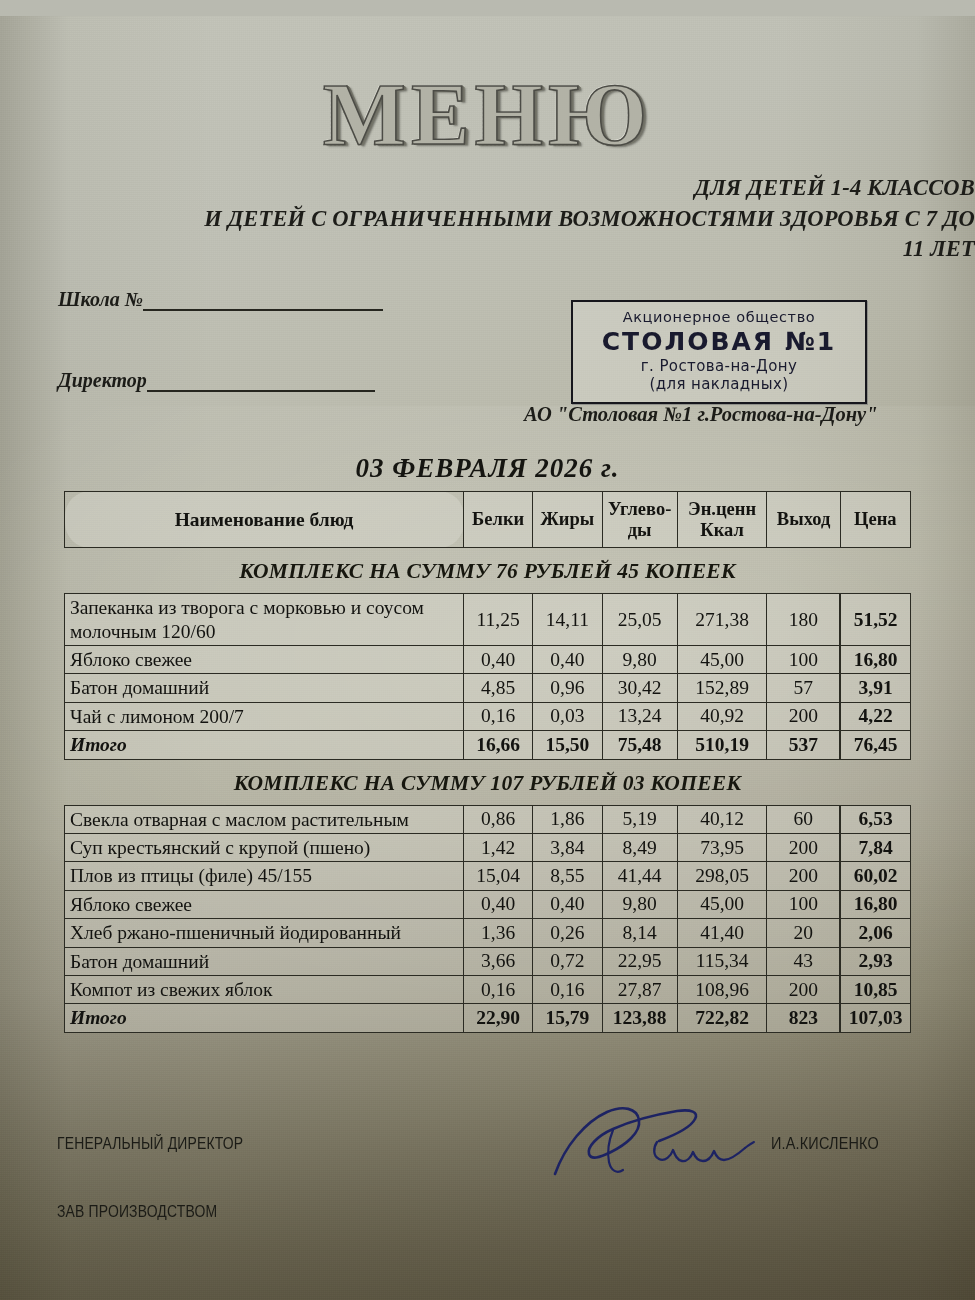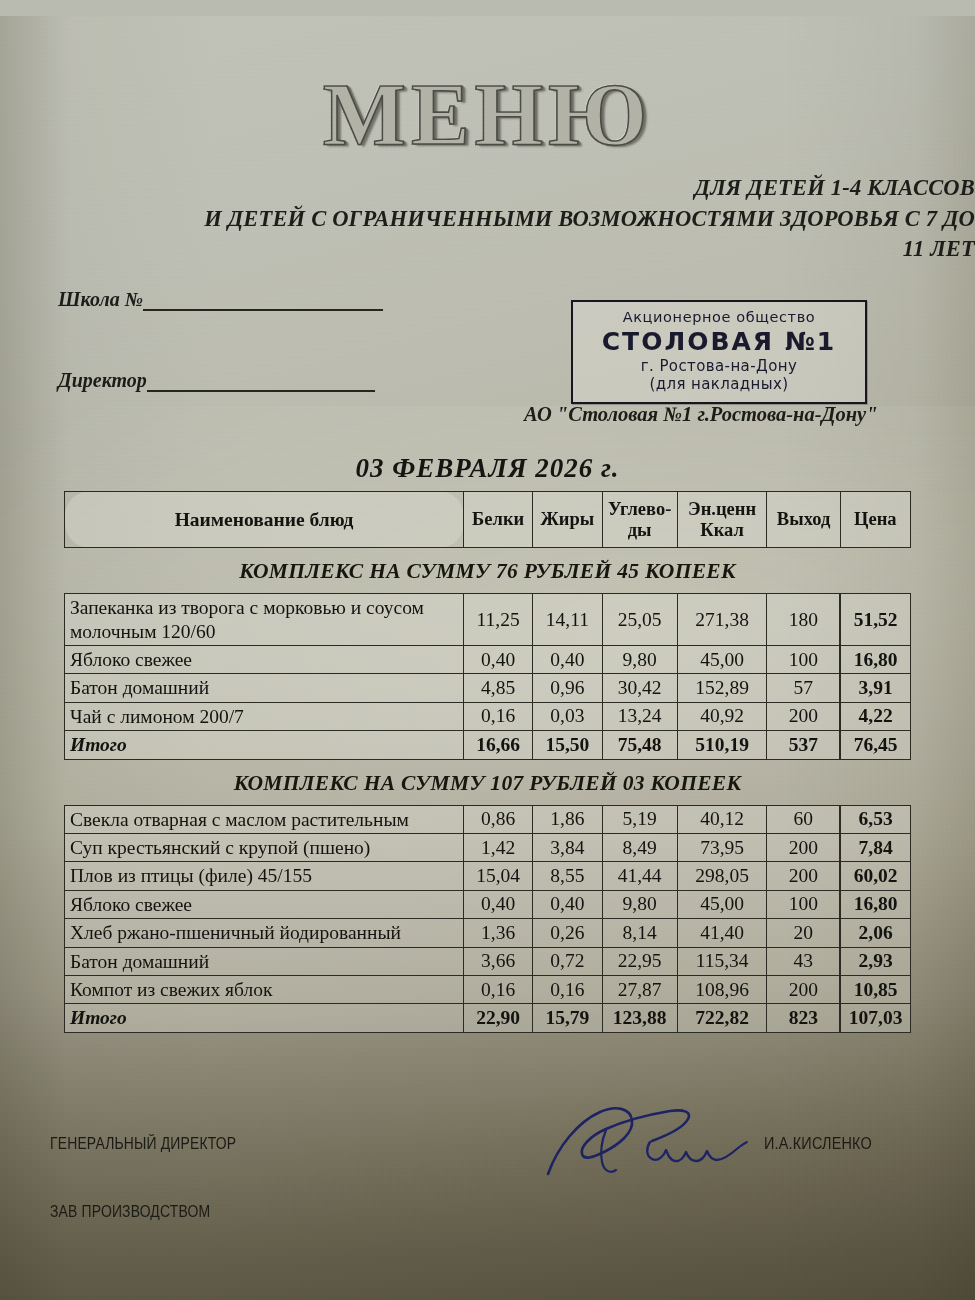--- a/index.html
+++ b/index.html
@@ -236,21 +236,21 @@
   tr.total td { font-weight: bold; }
   tr.total td.name { font-style: italic; margin-top: 44px; }
   tr.total td.price { font-weight: bold; }
 
   #complex1-table { margin-top: 0; }
   #complex2-table { margin-top: 0; }
 
   
   #footer {
     position: absolute;
-    left: 0; right: 0;
+    left: 7px; right: 0;
     top: 1100px;
     height: 130px;
   }
   .foot-label {
     position: absolute;
     font-family: "Liberation Sans", sans-serif;
     font-size: 17px;
     font-weight: normal;
     color: #1b1b16;
     letter-spacing: 0.2px;

